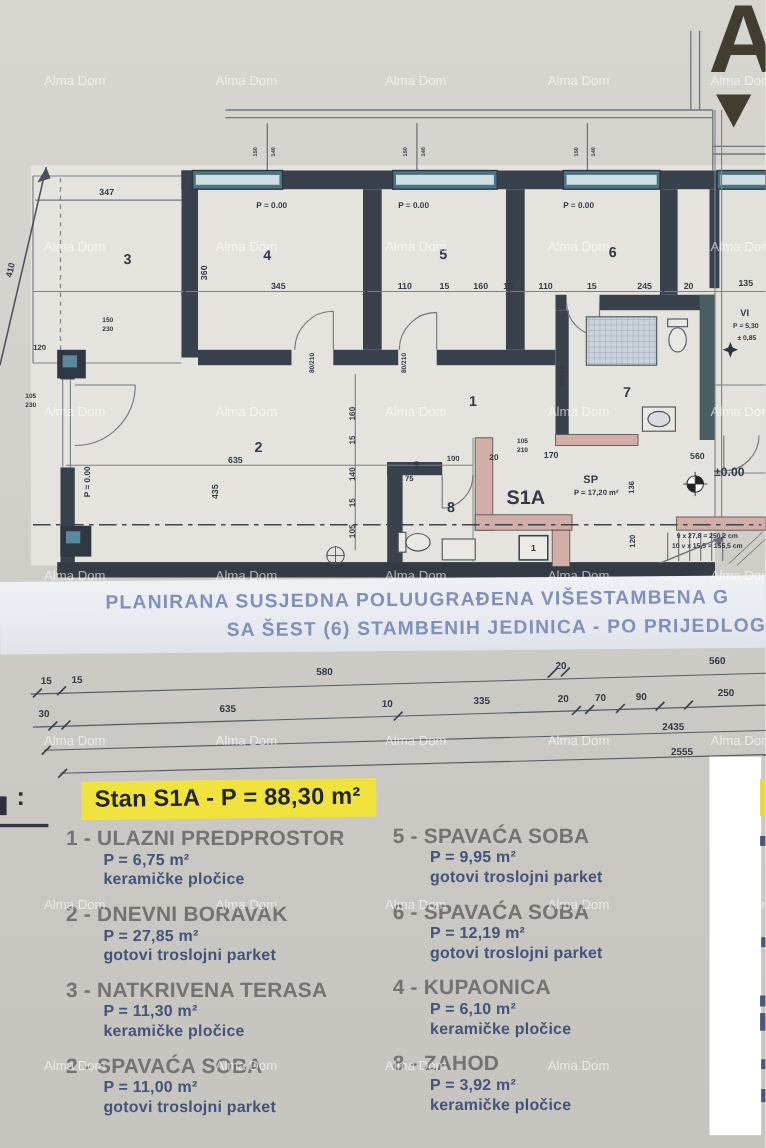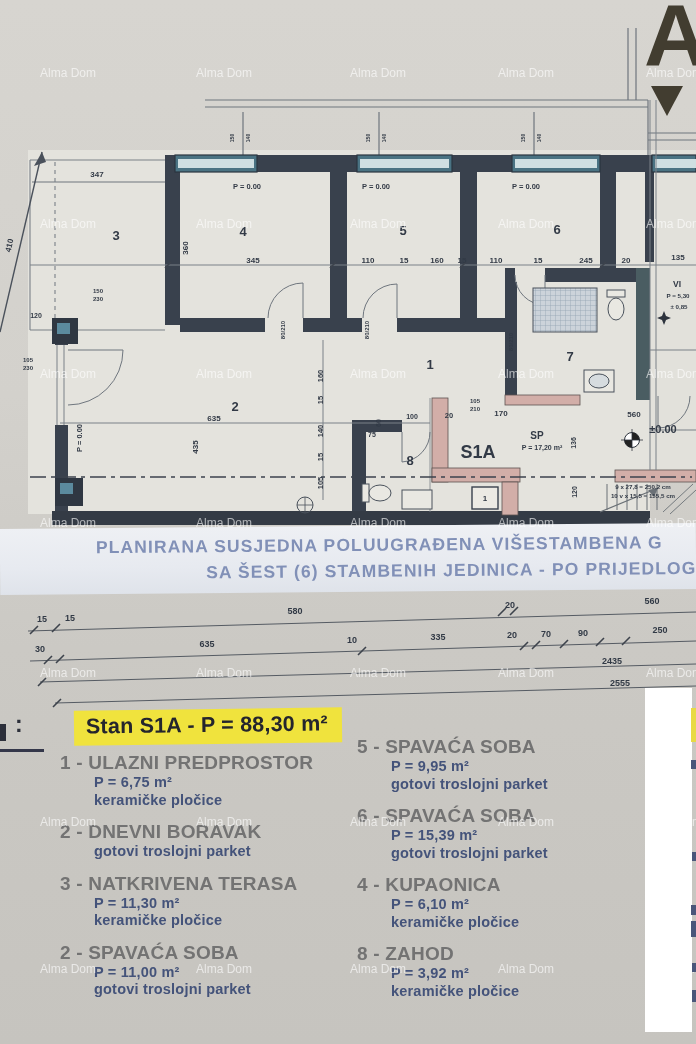--- a/index.html
+++ b/index.html
@@ -25,21 +25,21 @@
   #cap2{left:206px;top:35px;font-size:17.5px;}
   
   #legend{position:absolute;left:0;top:700px;width:680px;height:344px;z-index:8;}
   #legend-frag-bar{position:absolute;left:0;top:724px;width:6px;height:17px;background:#2c2f3a;z-index:9;}
   #legend-frag{position:absolute;left:15px;top:711px;font-size:23px;font-weight:800;color:#2c2f3a;z-index:9;}
   #legend-frag-underline{position:absolute;left:0;top:749px;width:44px;height:3px;background:#34374a;z-index:9;}
   #legend-title{position:absolute;left:74px;top:9px;background:#f0e33d;color:#24252d;
     font-size:21.5px;font-weight:800;padding:4px 14px 6px 12px;transform:rotate(-0.7deg);letter-spacing:0.2px;}
   .legend-col{position:absolute;width:310px;}
   #legend-left{left:60px;top:52px;}
-  #legend-right{left:357px;top:36px;}
+  #legend-right{left:357px;top:50px;}
   .litem{margin-bottom:12px;}
   .lname{font-size:19px;font-weight:800;color:#737373;letter-spacing:0.2px;line-height:22px;}
   .lsub{font-size:14.5px;font-weight:700;color:#44537a;margin-left:34px;line-height:17.5px;letter-spacing:0.2px;}
   
   #redact{position:absolute;left:645px;top:688px;width:47px;height:344px;background:#ffffff;z-index:40;}
   .edgefrag{position:absolute;z-index:45;}
 </style>
 </head>
 <body>
 
@@ -336,20 +336,21 @@
 <div id="legend">
   <div id="legend-title">Stan S1A  -  P = 88,30 m²</div>
   <div id="legend-left" class="legend-col">
       <div class="litem">
         <div class="lname">1 - ULAZNI PREDPROSTOR</div>
         <div class="lsub">P = 6,75 m²</div>
         <div class="lsub">keramičke pločice</div>
       </div>
       <div class="litem">
         <div class="lname">2 - DNEVNI BORAVAK</div>
+        <div class="lsub">P = 27,85 m²</div>
         <div class="lsub">gotovi troslojni parket</div>
       </div>
       <div class="litem">
         <div class="lname">3 - NATKRIVENA TERASA</div>
         <div class="lsub">P = 11,30 m²</div>
         <div class="lsub">keramičke pločice</div>
       </div>
       <div class="litem">
         <div class="lname">2 - SPAVAĆA SOBA</div>
         <div class="lsub">P = 11,00 m²</div>
@@ -357,21 +358,21 @@
       </div>
     </div>
   <div id="legend-right" class="legend-col">
       <div class="litem">
         <div class="lname">5 - SPAVAĆA SOBA</div>
         <div class="lsub">P = 9,95 m²</div>
         <div class="lsub">gotovi troslojni parket</div>
       </div>
       <div class="litem">
         <div class="lname">6 - SPAVAĆA SOBA</div>
-        <div class="lsub">P = 15,39 m²</div>
+        <div class="lsub">P = 12,19 m²</div>
         <div class="lsub">gotovi troslojni parket</div>
       </div>
       <div class="litem">
         <div class="lname">4 - KUPAONICA</div>
         <div class="lsub">P = 6,10 m²</div>
         <div class="lsub">keramičke pločice</div>
       </div>
       <div class="litem">
         <div class="lname">8 - ZAHOD</div>
         <div class="lsub">P = 3,92 m²</div>

